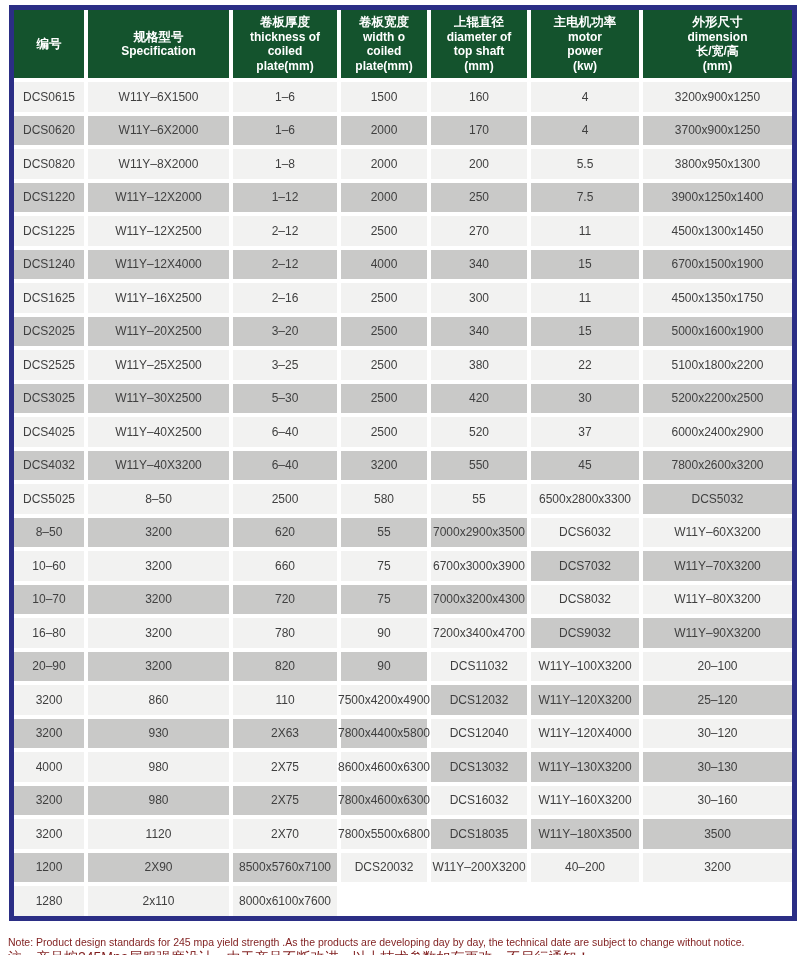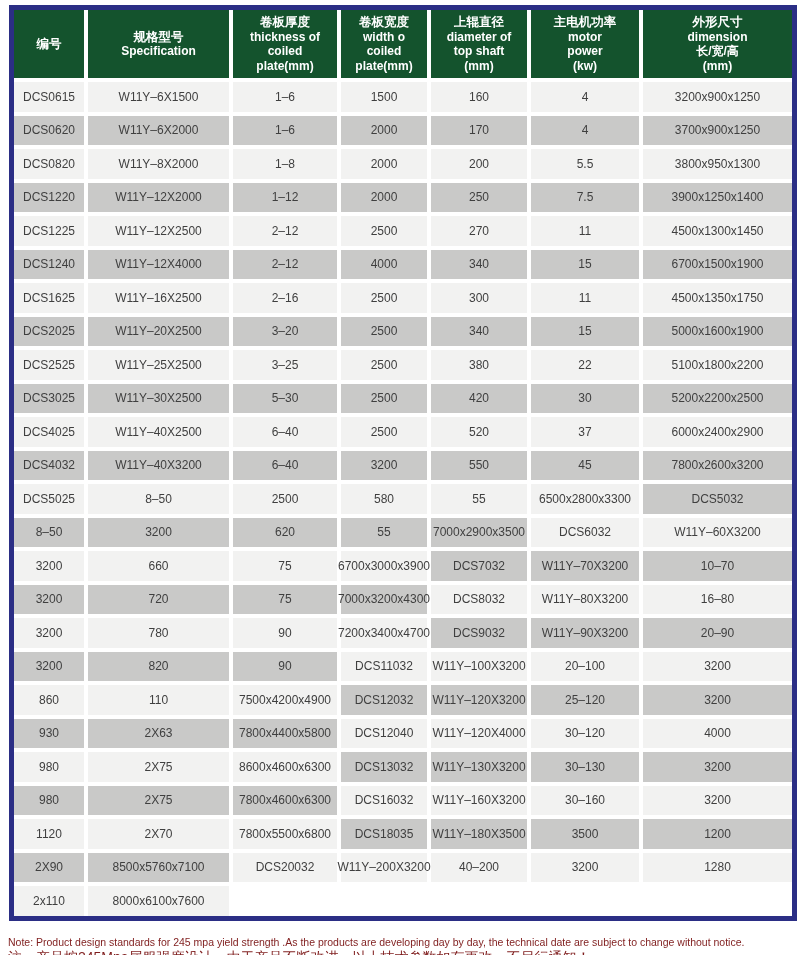--- a/index.html
+++ b/index.html
@@ -195,20 +195,21 @@
       <div class="td light">55</div>
       <div class="td light">6500x2800x3300</div>
       <div class="td dark">DCS5032</div>
       <div class="td dark">8–50</div>
       <div class="td dark">3200</div>
       <div class="td dark">620</div>
       <div class="td dark">55</div>
       <div class="td dark">7000x2900x3500</div>
       <div class="td light">DCS6032</div>
       <div class="td light">W11Y–60X3200</div>
+      <div class="td light">10–60</div>
       <div class="td light">3200</div>
       <div class="td light">660</div>
       <div class="td light">75</div>
       <div class="td light">6700x3000x3900</div>
       <div class="td dark">DCS7032</div>
       <div class="td dark">W11Y–70X3200</div>
       <div class="td dark">10–70</div>
       <div class="td dark">3200</div>
       <div class="td dark">720</div>
       <div class="td dark">75</div>

